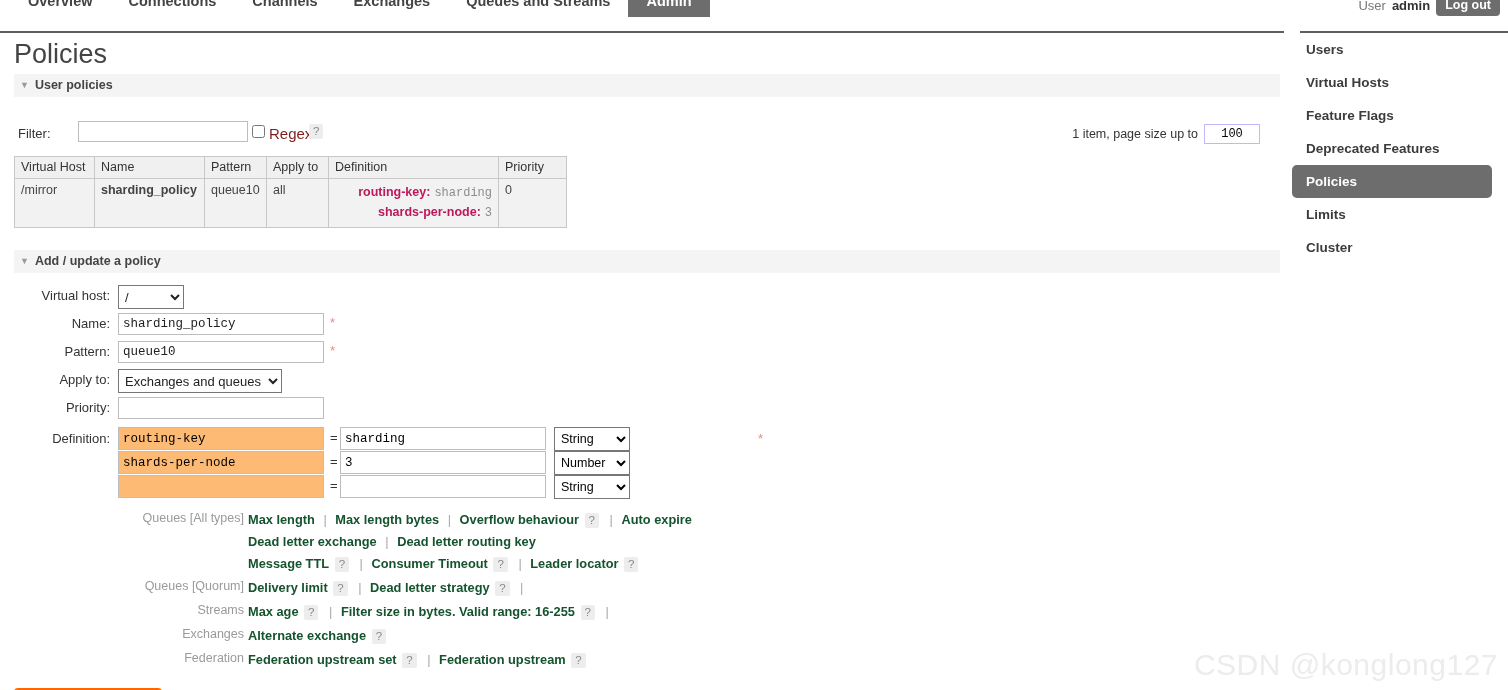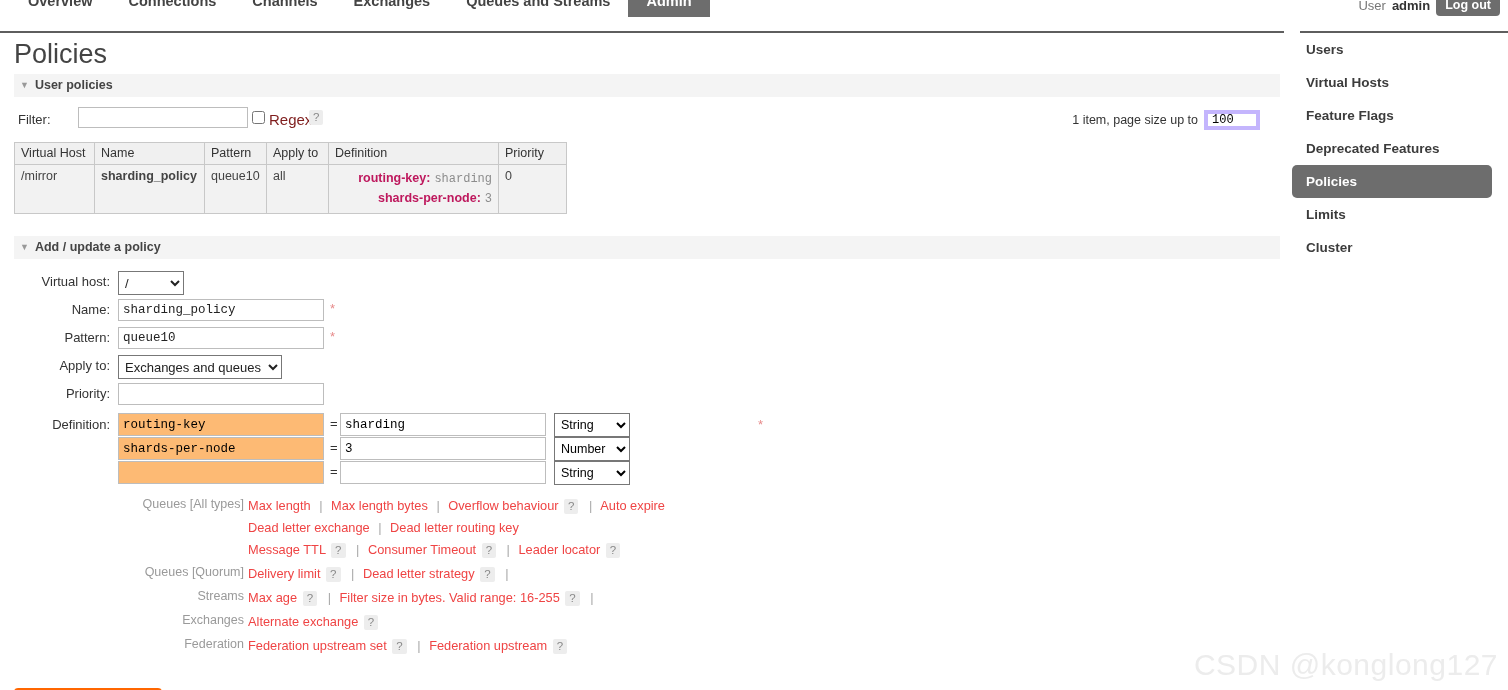--- a/index.html
+++ b/index.html
@@ -89,21 +89,21 @@
     color: #999999;
     font-size: 9px;
     margin-right: 6px;
     transform: translateY(-1px);
   }
 
   
   #filter-row {
     position: relative;
     height: 34px;
-    margin-top: 9px;
+    margin-top: 23px;
   }
   #filter-label { position: absolute; left: 4px; top: 6px; font-size: 13px; color: #333; }
   #filter-input {
     position: absolute; left: 64px; top: 1px;
     width: 170px; height: 21px;
     border: 1px solid #bdbdbd; background: #fff;
     font-family: "Liberation Mono", monospace; font-size: 12px;
     padding: 0 4px;
   }
   #regex-check {
@@ -123,22 +123,22 @@
   }
   #regex-help { position: absolute; left: 295px; top: 4px; }
 
   #paging {
     position: absolute; right: 10px; top: 4px;
     font-size: 12.5px; color: #333333;
     display: flex; align-items: center; gap: 6px;
   }
   #page-size-input {
     width: 56px; height: 20px;
-    border: 4px solid #c4b5fd; background: #fff;
-    text-align: left;
+    border: 1px solid #c4b5fd; background: #fff;
+    text-align: center;
     font-family: "Liberation Mono", monospace; font-size: 12px;
     padding: 0 4px;
   }
 
   
   table#policies-table {
     border-collapse: collapse;
     margin-top: 2px;
     background: #ffffff;
   }
@@ -246,21 +246,21 @@
     text-align: right; top: 2px;
     font-size: 12.5px; color: #9a9a9a;
     white-space: nowrap;
   }
   .preset-links {
     margin-left: 234px;
     font-size: 12.8px;
     line-height: 22px;
   }
   .preset-links a {
-    color: #ef4444; font-weight: normal; text-decoration: none;
+    color: #14532d; font-weight: bold; text-decoration: none;
     cursor: pointer;
     text-align: right;
   }
   .preset-links .sep { color: #a9a9a9; margin: 0 5px; font-weight: normal; }
   .preset-links .helpbadge { margin: 0 2px; }
 
   
   #submit-btn {
     position: absolute; left: 14px; top: 655px;
     background: #ff6600; color: #ffffff;

